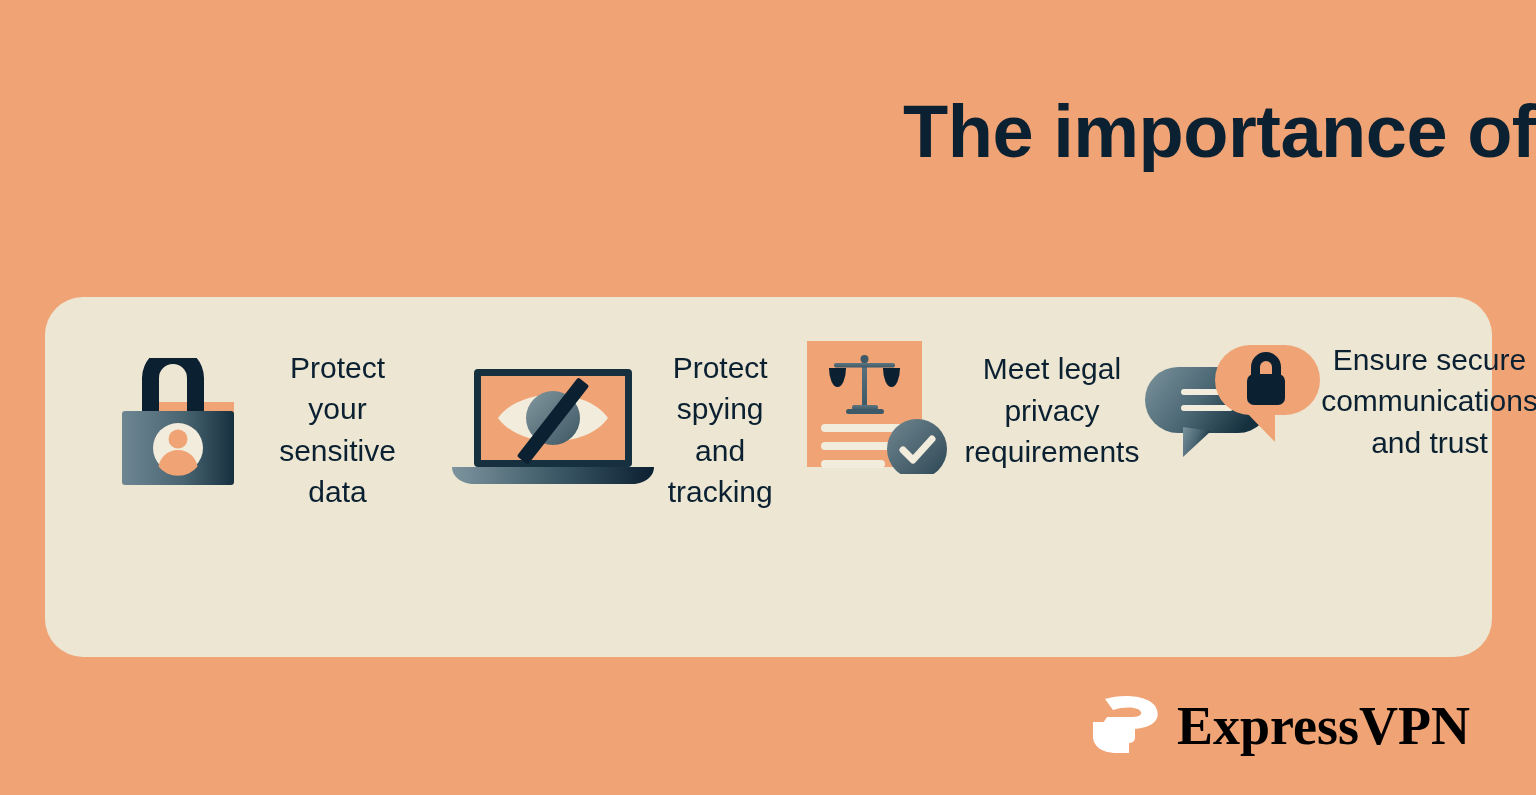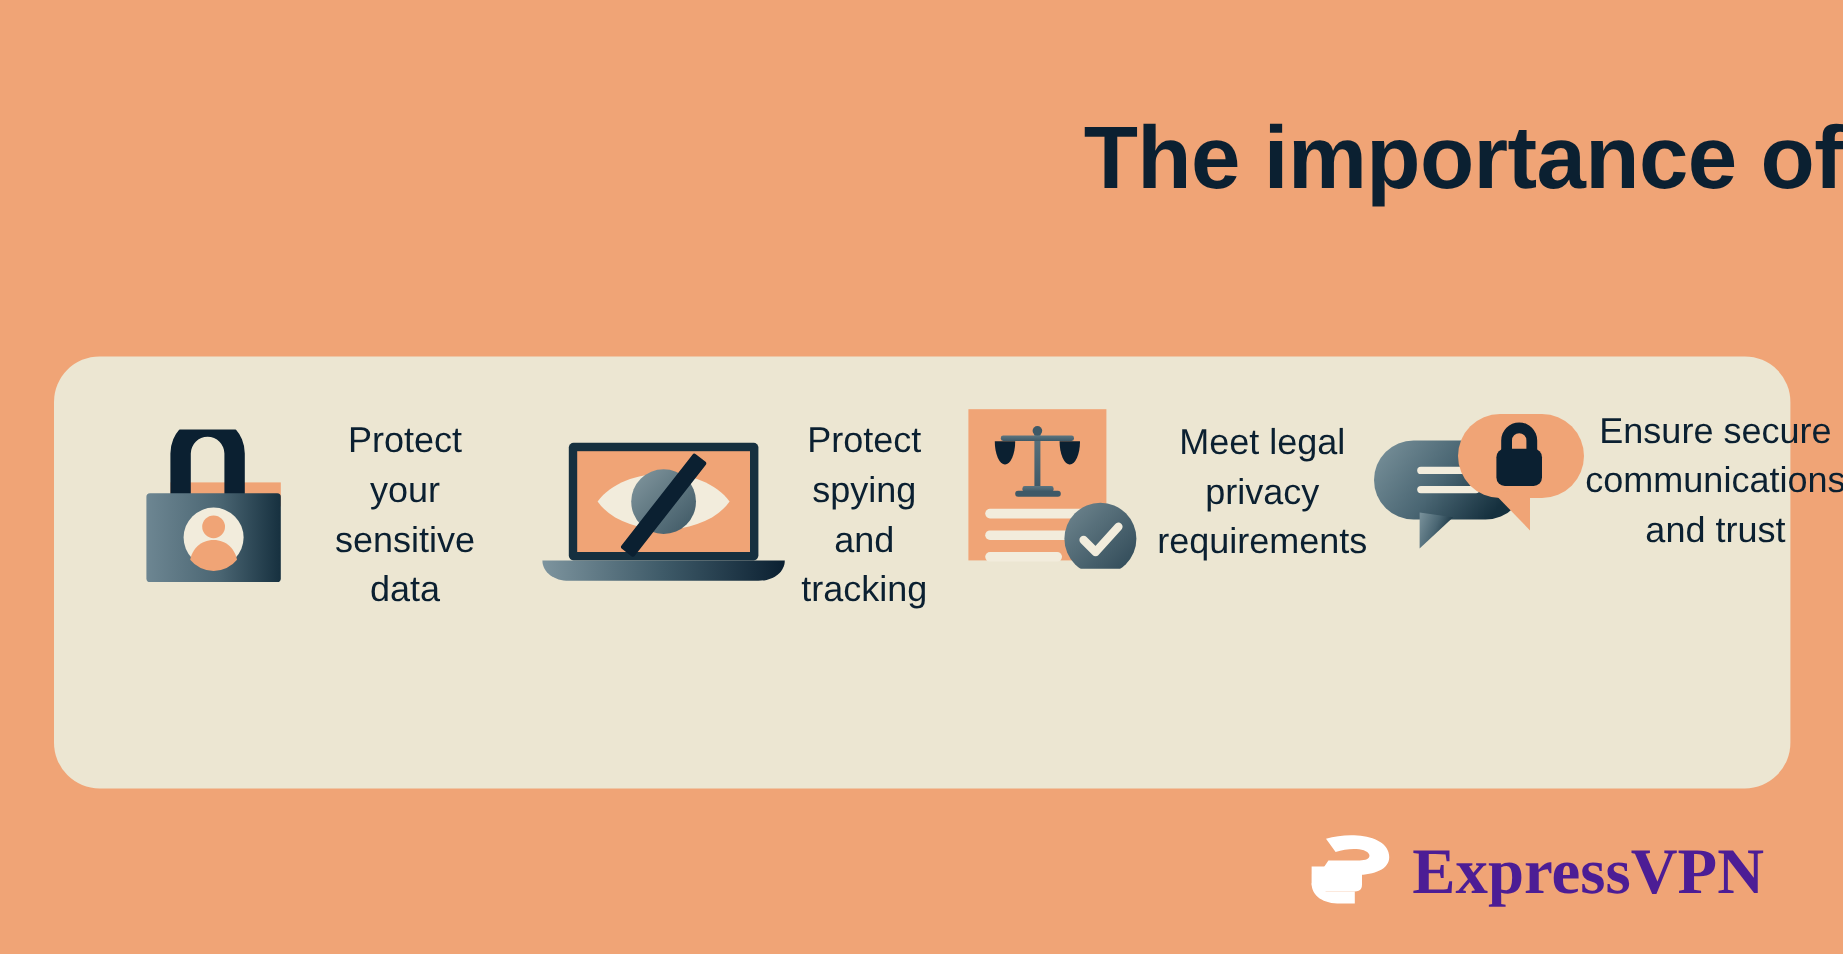--- a/index.html
+++ b/index.html
@@ -67,21 +67,21 @@
 
   
   .logo {
     position:absolute;
     right:66px; bottom:38px;
     display:flex;
     align-items:center;
     gap:16px;
   }
   .logo-word {
-    color:#4c1d95;
+    color:#000000;
     font-family:"Liberation Serif", serif;
     font-size:54px;
     font-weight:700;
     letter-spacing:0px;
     line-height:1;
   }
 </style>
 </head>
 <body>
 

